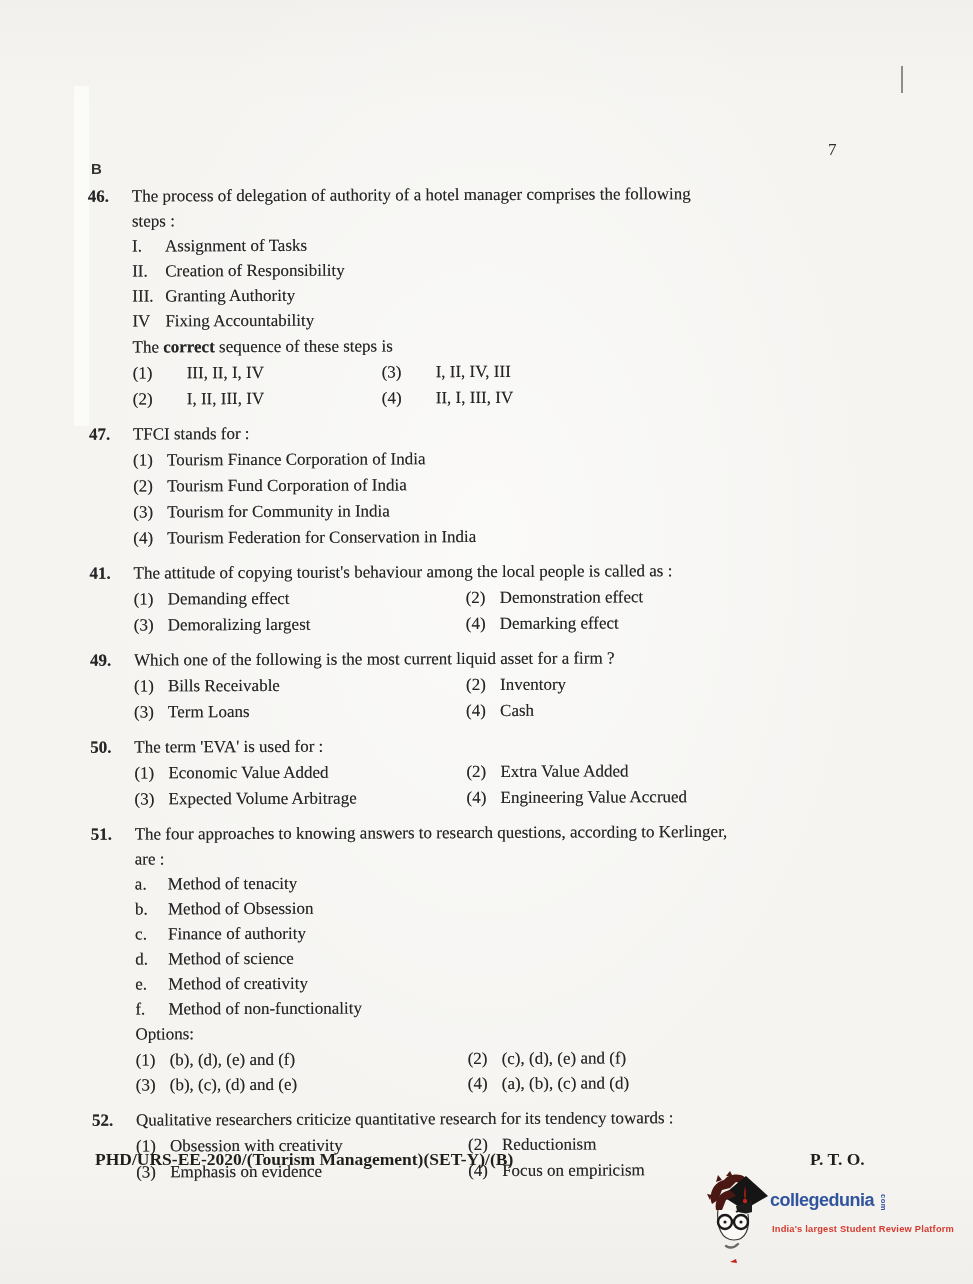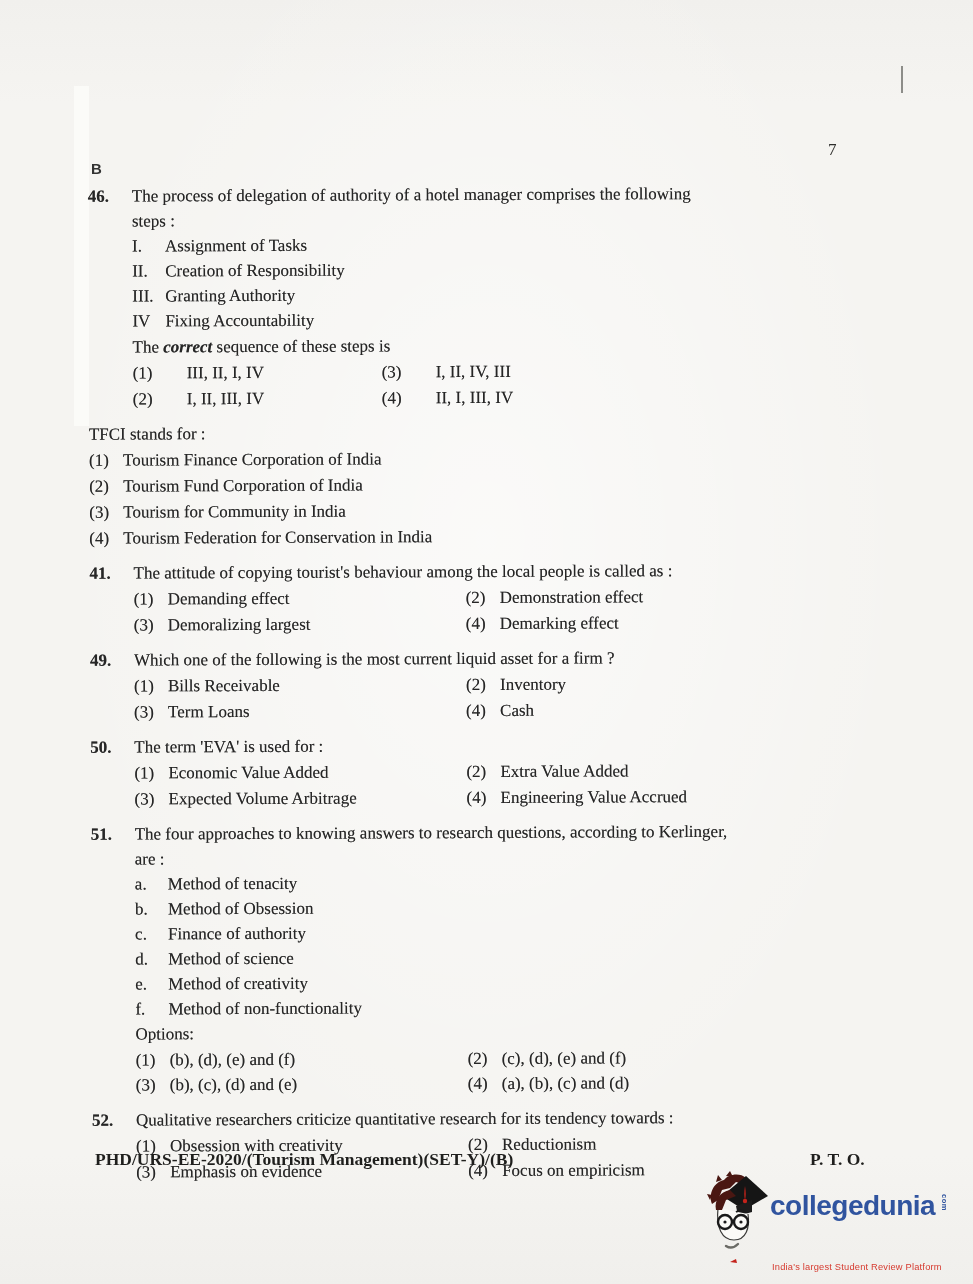--- a/index.html
+++ b/index.html
@@ -25,46 +25,46 @@
     font-size:17px;line-height:1.47;
     text-shadow:0 0 .5px rgba(45,45,45,.55);
   }
   .question{display:flex;margin-bottom:10px;}
   .q-num{width:44px;flex-shrink:0;font-weight:bold;}
   .q-body{flex:1;}
   .q-text{}
   .q-subitem{display:flex;}
   .q-subitem .sub-label{width:33px;flex-shrink:0;}
   .q-note{margin-top:1px;}
-  .q-note .emphasis{font-weight:bold;font-style:italic;}
+  .q-note .emphasis{font-weight:bold;}
   .q-options-label{}
   .q-options{display:grid;}
   .q-options.one-col{grid-template-columns:1fr;}
   .q-options.two-col{grid-template-columns:332px 1fr;}
   .q-options.two-col-narrow{grid-auto-flow:column;grid-template-rows:repeat(2,auto);grid-template-columns:249px 1fr;}
   .option{display:flex;margin-top:1px;}
   .option .opt-label{width:34px;flex-shrink:0;}
   .two-col-narrow .option .opt-label{width:54px;}
   .footer{position:absolute;left:78px;top:1149px;width:820px;font-weight:bold;font-size:17.5px;color:#1f1f1d;}
   .footer .paper-code{position:absolute;left:17px;top:0;}
   .footer .pto{position:absolute;left:732px;top:0;}
   .logo{position:absolute;left:706px;top:1170px;width:260px;height:108px;}
   .logo .mascot{position:absolute;left:0;top:0;}
   .logo .wordmark-wrap{position:absolute;left:64px;top:20px;white-space:nowrap;}
   .logo .wordmark{
-    font-family:"Liberation Sans",sans-serif;font-weight:bold;font-size:28px;letter-spacing:-0.5px;
+    font-family:"Liberation Sans",sans-serif;font-weight:bold;font-size:18px;letter-spacing:-0.5px;
     color:var(--brand,#30549f);display:inline-block;vertical-align:top;
   }
   .logo .wordmark-suffix{
     display:inline-block;writing-mode:vertical-rl;font-family:"Liberation Sans",sans-serif;
     font-size:7.5px;font-weight:bold;color:var(--brand,#30549f);margin-left:1px;margin-top:4px;letter-spacing:.5px;
   }
   .logo .tagline{
     position:absolute;left:66px;top:54px;font-family:"Liberation Sans",sans-serif;
-    font-size:9.3px;font-weight:normal;color:var(--accent,#d63a2f);letter-spacing:.2px;white-space:nowrap;margin-top:38px;
+    font-size:9.3px;font-weight:bold;color:var(--accent,#d63a2f);letter-spacing:.2px;white-space:nowrap;
   }
 </style>
 </head>
 <body>
 
 <div class="paper-vignette"></div>
 <div class="left-strip"></div>
 <div class="tick-artifact"></div>
 
 <div class="page-number">7</div>
@@ -107,20 +107,21 @@
             <span class="opt-text">I, II, IV, III</span>
           </div>
           <div class="option">
             <span class="opt-label">(4)</span>
             <span class="opt-text">II, I, III, IV</span>
           </div>
         </div>
       </div>
     </div>
     <div class="question">
+      <div class="q-num">47.</div>
       <div class="q-body">
         <div class="q-text">TFCI stands for :</div>
         <div class="q-options one-col">
           <div class="option">
             <span class="opt-label">(1)</span>
             <span class="opt-text">Tourism Finance Corporation of India</span>
           </div>
           <div class="option">
             <span class="opt-label">(2)</span>
             <span class="opt-text">Tourism Fund Corporation of India</span>

